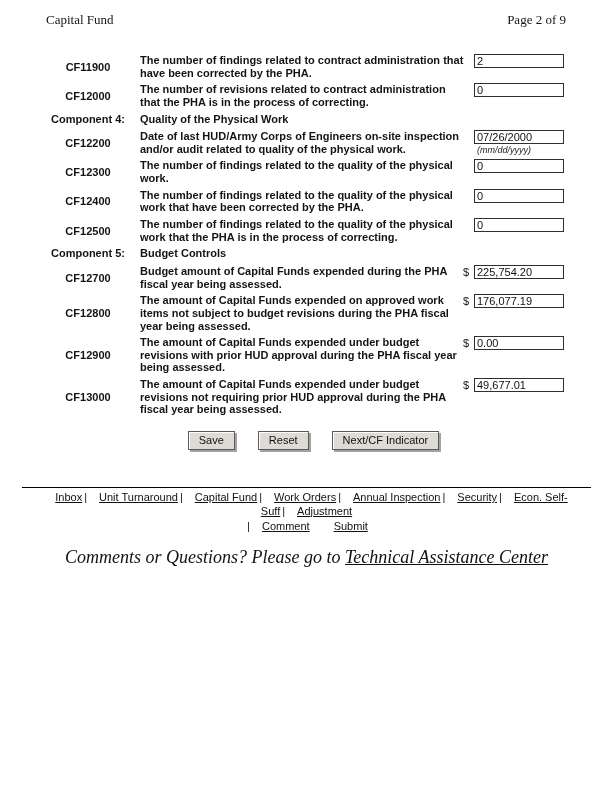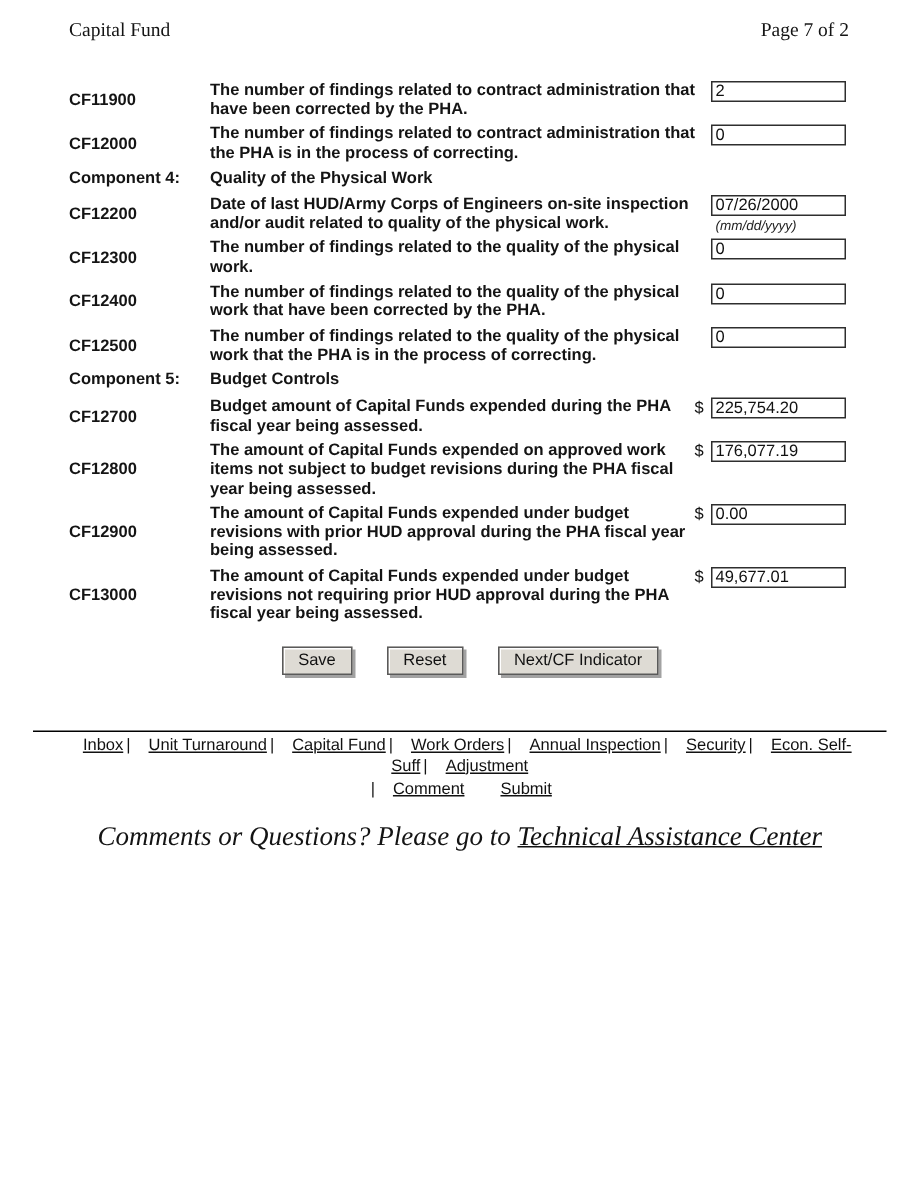--- a/index.html
+++ b/index.html
@@ -23,21 +23,21 @@
   
   .form { margin: 26px 38px 0 46px; }
   .row {
     display: grid;
     grid-template-columns: 84px 324px 1fr;
     column-gap: 10px;
     align-items: start;
     margin-bottom: 4px;
   }
   .cid {
-    text-align: left; font-size: 11px; font-weight: bold;
+    text-align: center; font-size: 11px; font-weight: bold;
     align-self: center; white-space: nowrap;
   }
   .clabel { font-size: 11px; font-weight: bold; line-height: 1.15; }
   .srow { margin-top: 4px; margin-bottom: 5px; }
   .srow .cid { align-self: start; }
 
   .cinput { display: flex; align-items: flex-start; gap: 3px; position: relative; }
   .cinput.col { flex-direction: column; gap: 1px; }
   .box {
     width: 90px; height: 14px;
@@ -90,36 +90,36 @@
     font-weight: bold;
   }
 </style>
 </head>
 <body>
 
 <div class="page">
 
   <div class="hdr">
     <span>Capital Fund</span>
-    <span>Page 7 of 2</span>
+    <span>Page 2 of 9</span>
   </div>
 
   <div class="form">
 
     <div class="row">
       <div class="cid">CF11900</div>
       <div class="clabel">The number of findings related to contract administration that have been corrected by the PHA.</div>
       <div class="cinput">
         <input type="text" class="box" value="2" style="">
       </div>
     </div>
 
     <div class="row">
       <div class="cid">CF12000</div>
-      <div class="clabel">The number of findings related to contract administration that the PHA is in the process of correcting.</div>
+      <div class="clabel">The number of revisions related to contract administration that the PHA is in the process of correcting.</div>
       <div class="cinput">
         <input type="text" class="box" value="0" style="">
       </div>
     </div>
 
     <div class="row srow">
       <div class="cid">Component 4:</div>
       <div class="clabel">Quality of the Physical Work</div>
       <div></div>
     </div>

